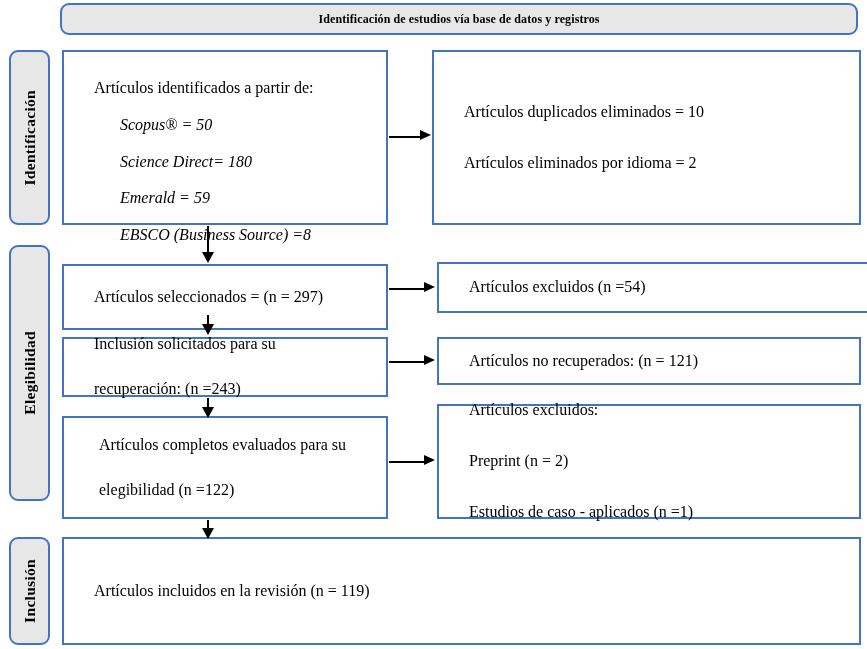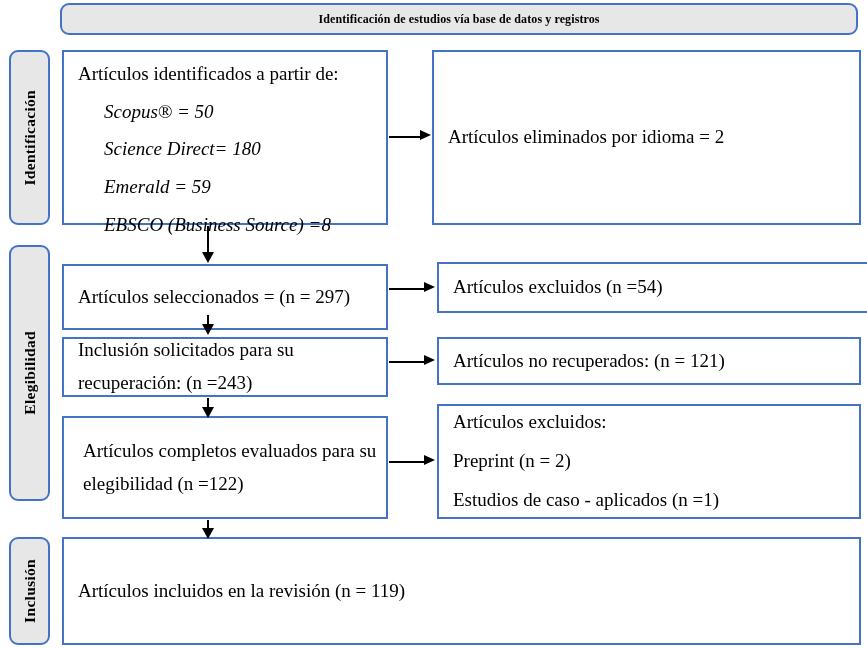--- a/index.html
+++ b/index.html
@@ -69,22 +69,22 @@
 
   
   .box {
     position: absolute;
     box-sizing: border-box;
     border: 2px solid #4472c4;
     background: #ffffff;
     padding: 10px 14px;
   }
   .box p {
-    margin: 0;
-    font-size: 19px;
+    margin: 16px;
+    font-size: 16px;
     line-height: 1.30;
     white-space: nowrap;
   }
   .box p.indent { padding-left: 26px; font-style: italic; }
   .box p + p { margin-top: 12px; }
   .box.vcenter {
     display: flex;
     flex-direction: column;
     justify-content: center;
   }
@@ -178,20 +178,21 @@
 
   <div class="box" id="box-sources">
     <p>Artículos identificados a partir de:</p>
     <p class="indent">Scopus® = 50</p>
     <p class="indent">Science Direct= 180</p>
     <p class="indent">Emerald = 59</p>
     <p class="indent">EBSCO (Business Source) =8</p>
   </div>
 
   <div class="box vcenter" id="box-removed">
+    <p>Artículos duplicados eliminados = 10</p>
     <p>Artículos eliminados por idioma = 2</p>
   </div>
 
   <div class="box vcenter" id="box-screened">
     <p>Artículos seleccionados = (n = 297)</p>
   </div>
 
   <div class="box vcenter" id="box-excluded-screened">
     <p>Artículos excluidos (n =54)</p>
   </div>

